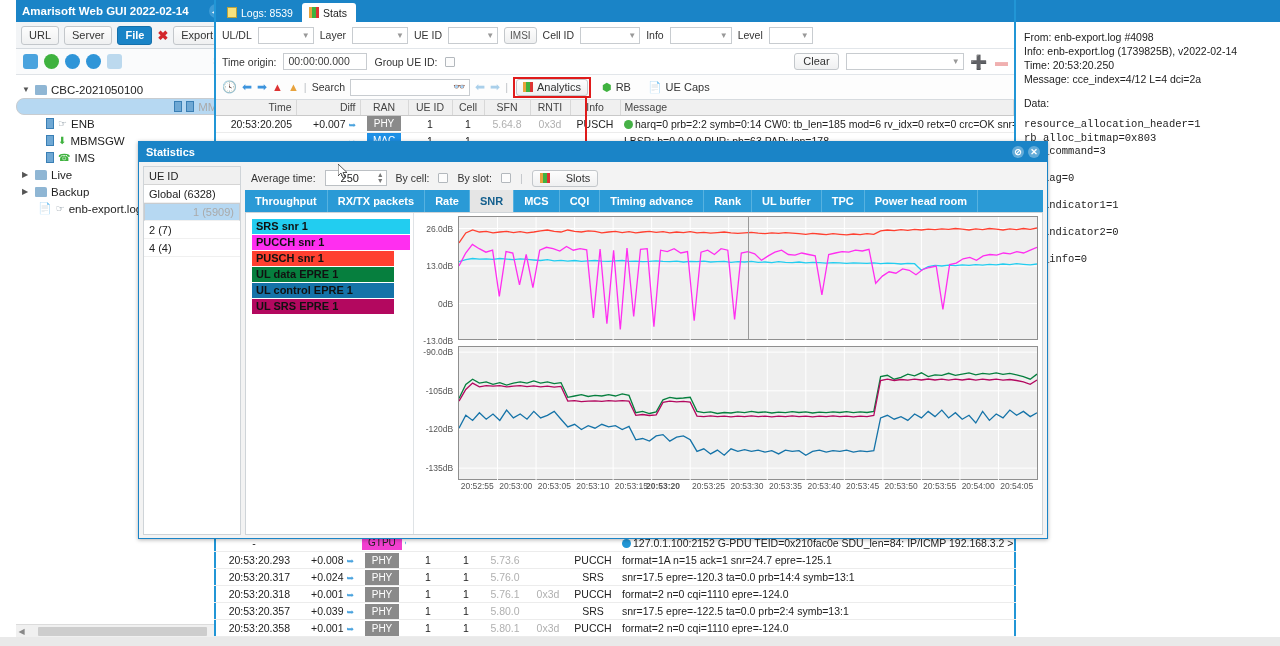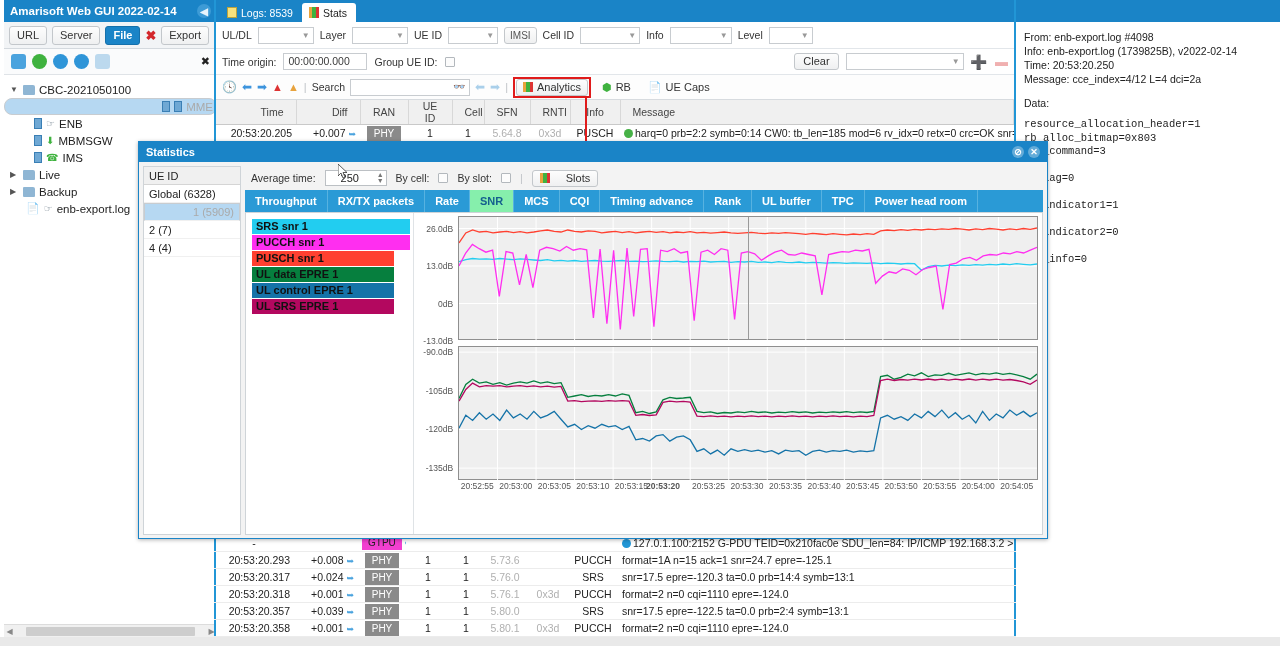--- a/index.html
+++ b/index.html
@@ -9,21 +9,21 @@
     font-family: "Liberation Sans", sans-serif;
     font-size:11px;
     color:#222;
     background:#ffffff;
     overflow:hidden;
     position:relative;
   }
   .app { position:relative; width:1280px; height:646px; }
 
   
-  .sidebar { position:absolute; left:4px; top:0; width:214px; height:646px; background:#fff; border-right:1px solid #b7c7d6; }
+  .sidebar { position:absolute; left:16px; top:0; width:214px; height:646px; background:#fff; border-right:1px solid #b7c7d6; }
   .sb-title { height:22px; background:#1a84c7; color:#fff; font-weight:bold; font-size:11.5px;
               display:flex; align-items:center; padding:0 6px; justify-content:space-between; }
   .sb-title .collapse { width:14px;height:14px;border-radius:50%; background:#3d9bd6; color:#e8f4fc;
      font-size:10px; display:flex;align-items:center;justify-content:center; }
   .sb-btnrow { height:27px; background:#f2f4f6; border-bottom:1px solid #d4d9de; display:flex; align-items:center; padding:0 5px; gap:5px; }
   .btn {
     border:1px solid #c3c7cb; background:linear-gradient(#fdfdfd,#eff0f1); border-radius:3px;
     padding:2px 7px; font-size:11px; color:#333; line-height:13px; cursor:default; white-space:nowrap;
   }
   .btn.primary { background:#1a84c7; border-color:#1570ab; color:#fff; font-weight:bold; }
@@ -59,21 +59,21 @@
   .row2 { height:26px; border-bottom:1px solid #e2e6ea; display:flex; align-items:center; padding:0 6px; gap:7px; }
   .txtin { border:1px solid #c8ccd0; background:#fff; height:17px; padding:1px 4px; font-size:10.5px; color:#3a3a3a; }
   .chk { width:10px;height:10px;border:1px solid #b3b8bd; background:#fcfcfc; display:inline-block; border-radius:1px;}
   .row3 { height:25px; border-bottom:1px solid #d7dbdf; display:flex; align-items:center; padding:0 6px; gap:5px; background:#fdfdfd;}
   .sep { color:#c0c4c8; }
   .hilite { border:2px solid #e01b1b; padding:0px 1px; display:inline-flex; align-items:center; }
 
   table.logs { width:100%; border-collapse:collapse; font-size:10.5px; table-layout:fixed; }
   table.logs th {
     background:#f0f0f0; border-right:1px solid #d8d8d8; border-bottom:1px solid #c9c9c9;
-    font-weight:normal; font-size:10.5px; color:#444; height:15px; padding:0 12px;
+    font-weight:normal; font-size:10.5px; color:#444; height:15px; padding:0 4px;
   }
   table.logs td { border-bottom:1px solid #ececec; height:17px; padding:0 4px; white-space:nowrap; overflow:hidden; }
   .t-r { text-align:right; }
   .t-c { text-align:center; }
   .tag { display:inline-block; padding:0 6px; color:#fff; font-size:10px; line-height:15px; min-width:34px; text-align:center;}
   .tag.phy { background:#8a8a8a; }
   .tag.mac { background:#1e90e6; }
   .tag.gtpu{ background:#f23fd0; color:#222; }
   .dimv { color:#b0b0b0; }
   .okdot { display:inline-block; width:9px;height:9px;border-radius:50%; background:#46b146; vertical-align:-1px; margin-right:2px; }
@@ -104,21 +104,21 @@
   .ue-item { height:18px; font-size:11px; display:flex; align-items:center; padding:0 5px; border-bottom:1px solid #f0f0f0;}
   .ue-item.sel { background:#b6d8f2; }
   .dlg-right { flex:1; display:flex; flex-direction:column; margin:4px 4px 4px 2px; }
   .ctrlrow { height:24px; display:flex; align-items:center; gap:9px; padding:0 6px; background:#f3f3f3;}
   .spin { border:1px solid #bcc0c4; background:#fff; height:16px; width:62px; font-size:11px; display:flex;
           align-items:center; justify-content:space-between; padding:0 2px 0 15px; }
   .spin .sarr { color:#777; font-size:7px; line-height:6px; }
   .stabs { height:22px; display:flex; background:#2a9ad6; }
   .stab { padding:0 10px; display:flex; align-items:center; color:#fff; font-size:11px; font-weight:bold;
           border-right:1px solid #57b2e0; }
-  .stab.active { background:#86efac; color:#15608e; }
+  .stab.active { background:#e5e5e5; color:#15608e; }
   .chartwrap { flex:1; background:#fff; border:1px solid #cfd4d8; display:flex; }
   .legend { width:168px; padding:6px 4px 4px 6px; border-right:1px solid #dfe3e6; }
   .lg { height:15px; color:#111; font-size:11px; font-weight:bold; padding:0 4px; line-height:15px;
         margin-bottom:1px; white-space:nowrap; }
   .plots { flex:1; display:flex; flex-direction:column; padding:3px 4px 2px 2px; position:relative; }
   .plot { position:relative; background:#efefef; border:1px solid #8f8f8f; }
   .plot .ylab { position:absolute; right:100.5%; font-size:8.5px; color:#555; white-space:nowrap; transform:translateY(-50%); padding-right:3px;}
   .cursorline { position:absolute; top:0; bottom:0; width:1px; background:#9a9a9a; }
   .xaxis { height:14px; position:relative; }
   .xaxis span { position:absolute; font-size:8.5px; color:#555; transform:translateX(-50%); top:1px; }

